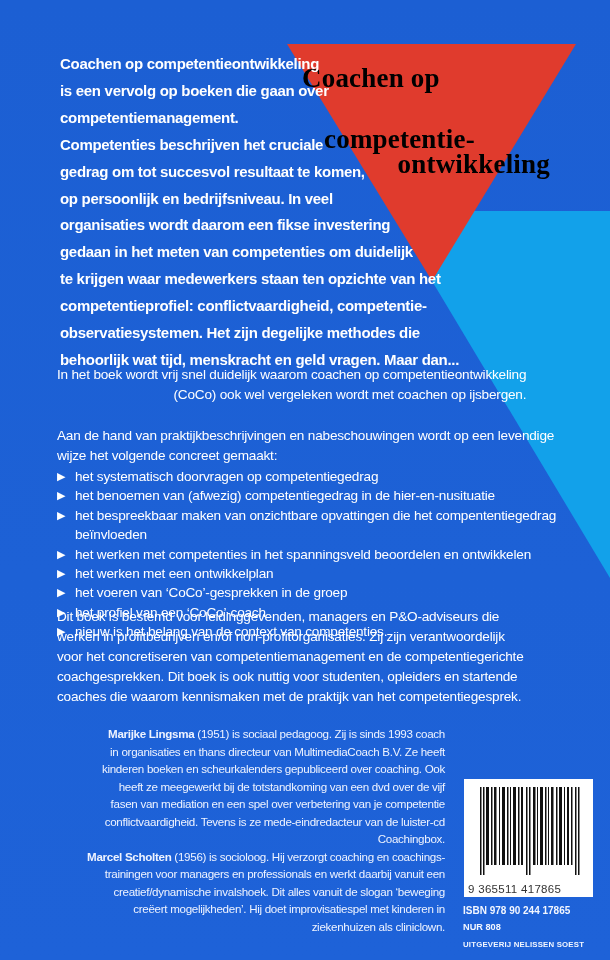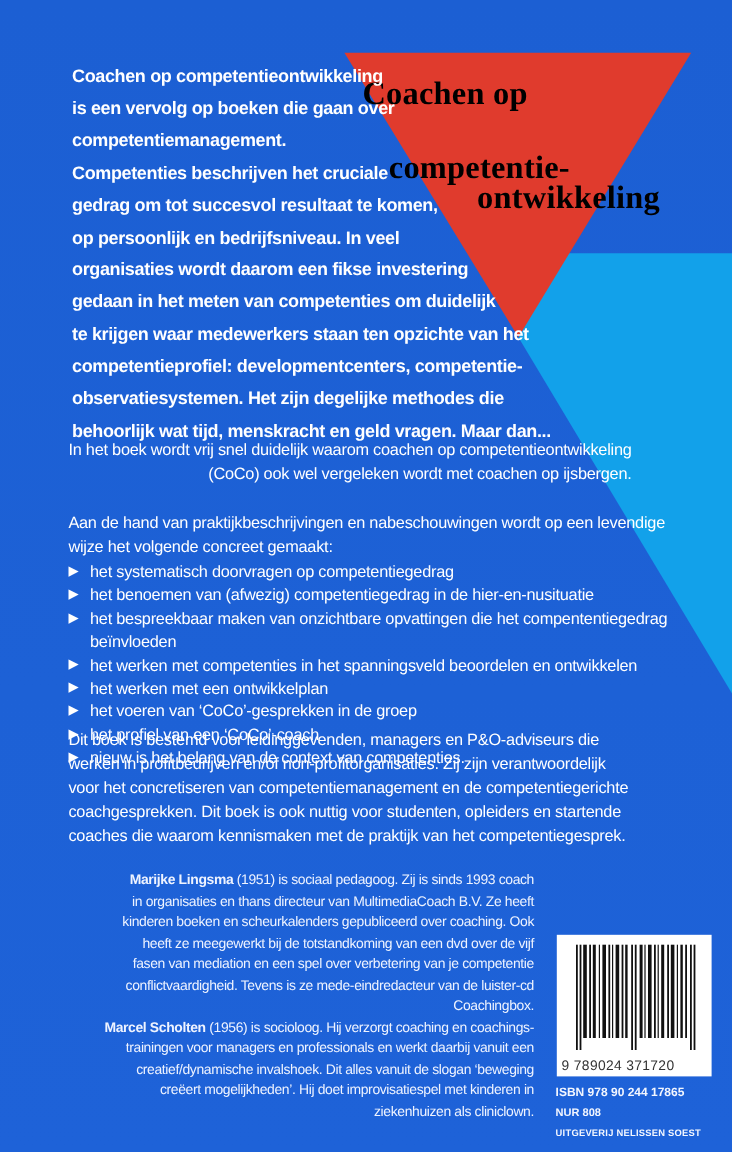--- a/index.html
+++ b/index.html
@@ -47,21 +47,21 @@
 <div class="intro">
   <div>Coachen op competentieontwikkeling</div>
   <div>is een vervolg op boeken die gaan over</div>
   <div>competentiemanagement.</div>
   <div>Competenties beschrijven het cruciale</div>
   <div>gedrag om tot succesvol resultaat te komen,</div>
   <div>op persoonlijk en bedrijfsniveau. In veel</div>
   <div>organisaties wordt daarom een fikse investering</div>
   <div>gedaan in het meten van competenties om duidelijk</div>
   <div>te krijgen waar medewerkers staan ten opzichte van het</div>
-  <div>competentieprofiel: developmentcenters, competentie-</div>
+  <div>competentieprofiel: conflictvaardigheid, competentie-</div>
   <div>observatiesystemen. Het zijn degelijke methodes die</div>
   <div>behoorlijk wat tijd, menskracht en geld vragen. Maar dan...</div>
 </div>
 
 <div class="para p2">
   <div>In het boek wordt vrij snel duidelijk waarom coachen op competentieontwikkeling</div>
   <div>(CoCo) ook wel vergeleken wordt met coachen op ijsbergen.</div>
 </div>
 
 <div class="para p3">
@@ -128,20 +128,20 @@
         <rect x="71" y="0" width="2.5" height="78"></rect>
       <rect x="76" y="0" width="1.5" height="78"></rect>
         <rect x="79" y="0" width="3" height="78"></rect>
       <rect x="84" y="0" width="1" height="78"></rect>
         <rect x="87" y="0" width="2" height="78"></rect>
       <rect x="91" y="0" width="1.5" height="78"></rect>
         <rect x="95" y="0" width="1.5" height="88"></rect>
       <rect x="98" y="0" width="1.5" height="88"></rect>
     </g>
   </svg>
-  <div class="bar-digits">9 789024 371720</div>
+  <div class="bar-digits">9 365511 417865</div>
 </div>
 
 <div class="isbn-block">
   <div class="isbn-line">ISBN 978 90 244 17865</div>
   <div>NUR 808</div>
   <div class="pub">UITGEVERIJ NELISSEN SOEST</div>
 </div>
 
 </body></html>

